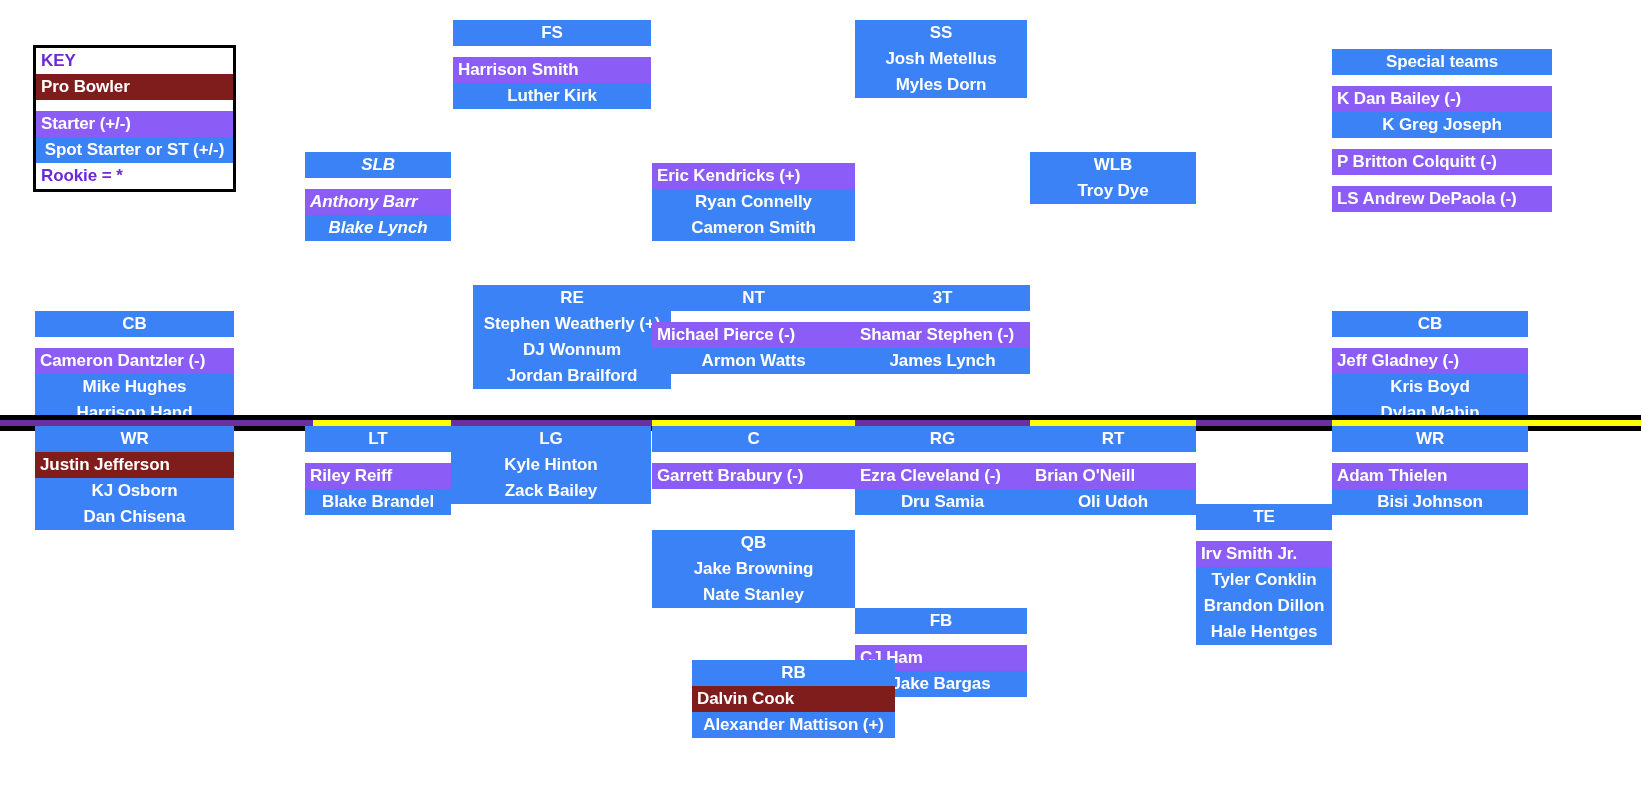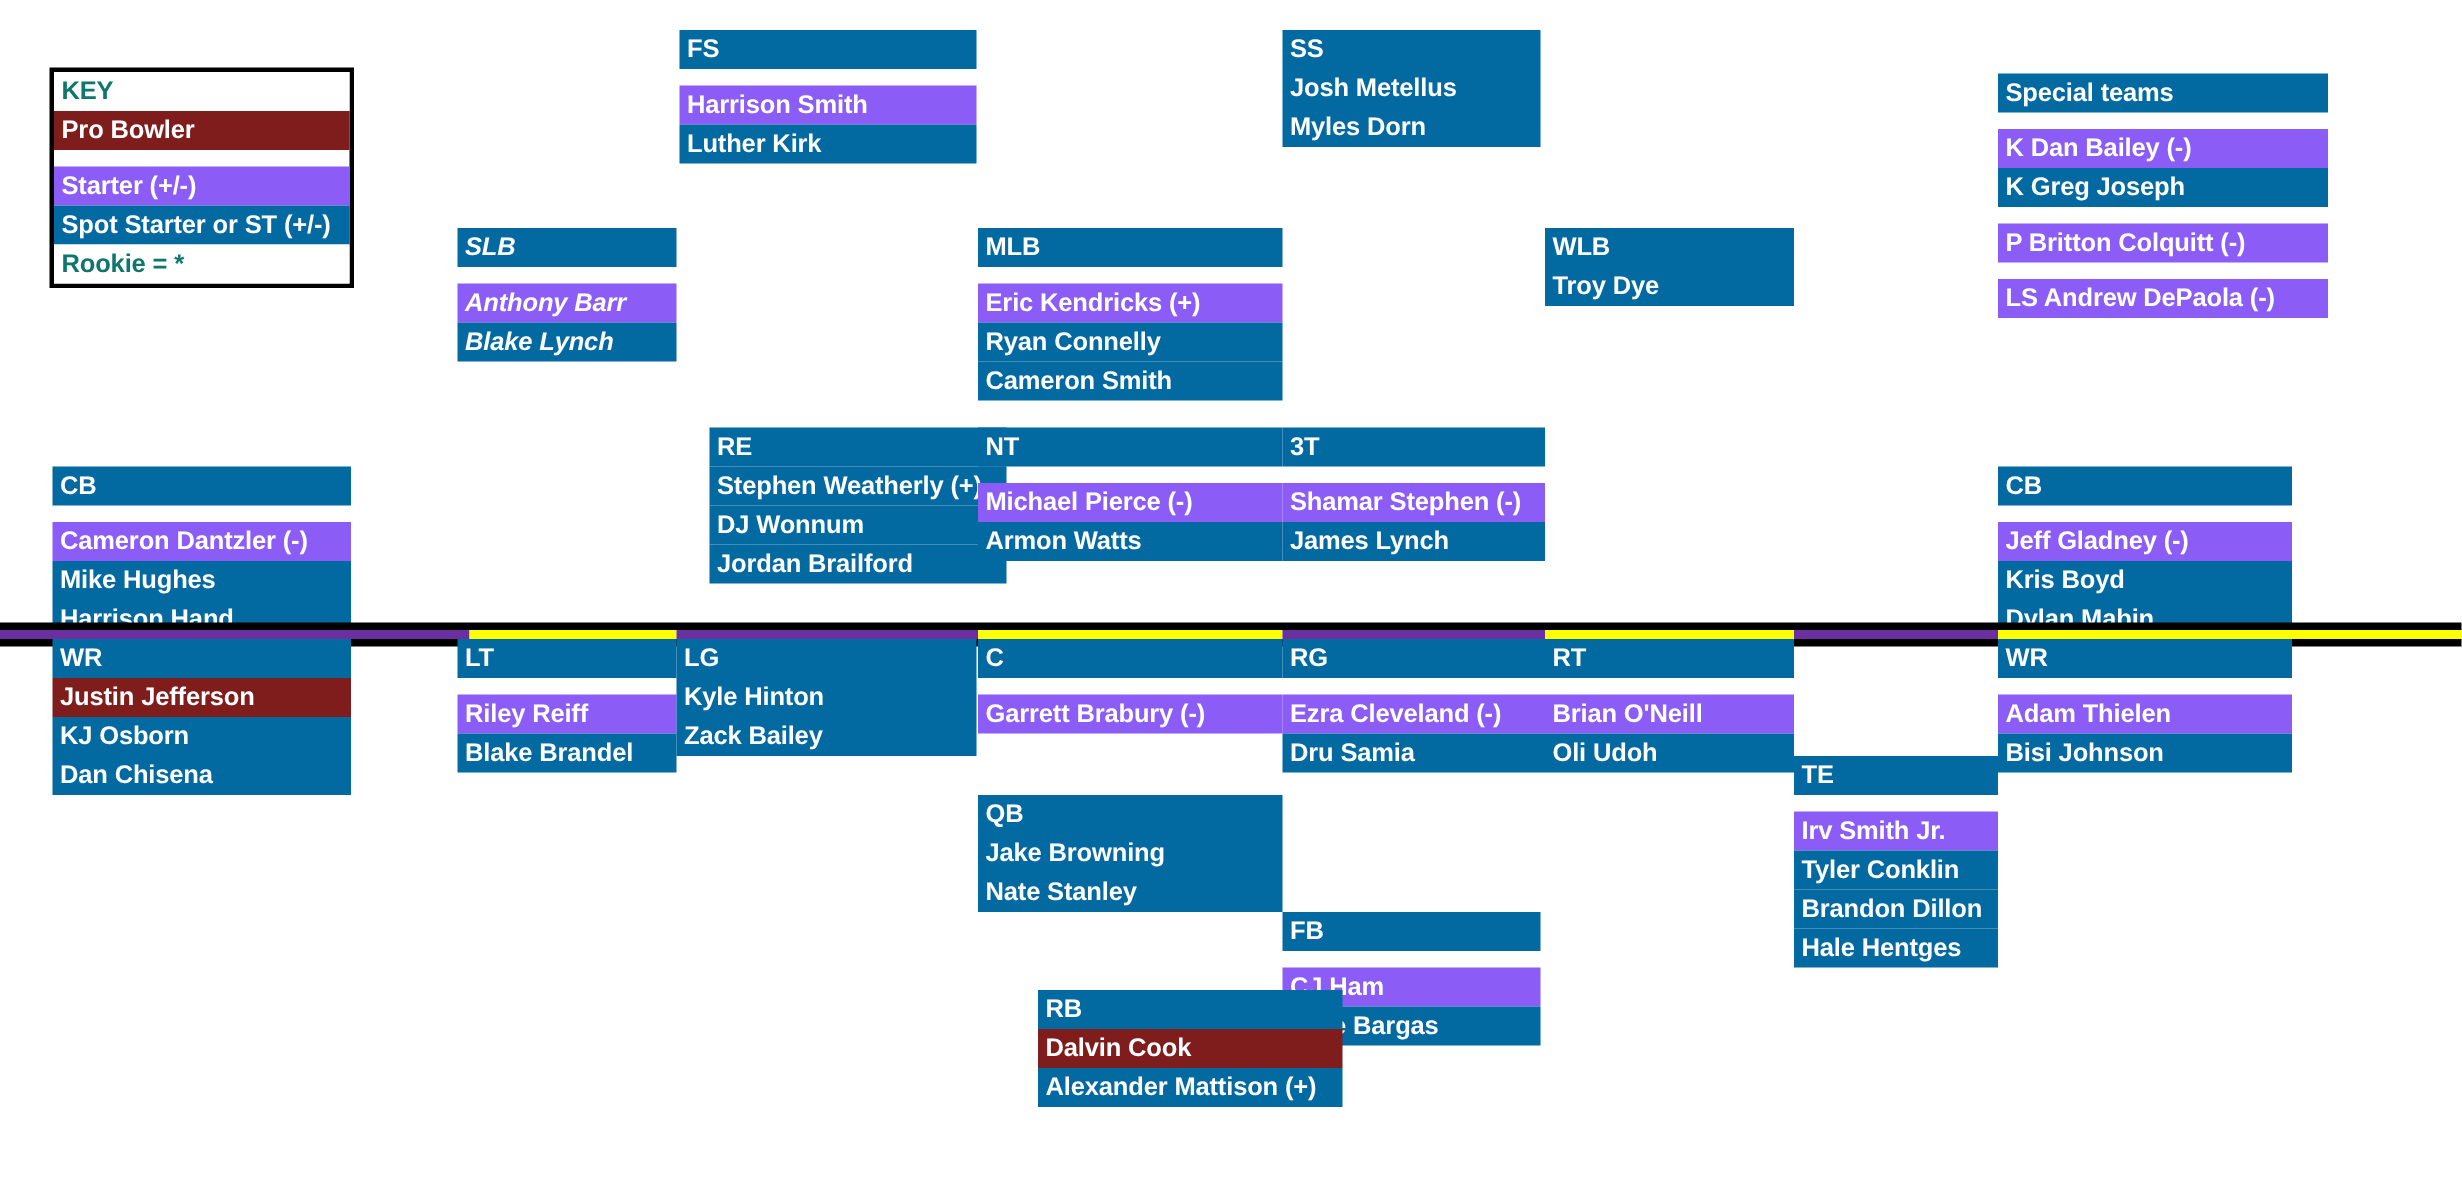--- a/index.html
+++ b/index.html
@@ -14,33 +14,33 @@
   .group{position:absolute;}
   .cell{
     height:26px;line-height:26px;
     font-size:17px;font-weight:bold;
     color:#ffffff;
     padding:0 5px;
     box-sizing:border-box;
     white-space:nowrap;
     letter-spacing:-0.1px;
   }
-  .c-purple{background:#0369a1;}
+  .c-purple{background:#3b82f6;text-align:center;}
   .c-red{background:#8b5cf6;margin-top:11px;}
   .c-cyan{background:#7f1d1d;}
 
   
   #key-box{
     position:absolute;left:33px;top:45px;width:203px;
     border:3px solid #000000;
     background:#ffffff;
     box-sizing:border-box;
   }
   #key-box .cell{font-size:17px;}
-  .k-white{background:#ffffff;color:#0f766e;}
+  .k-white{background:#ffffff;color:#6d28d9;}
 
   
   .los-black{position:absolute;background:#000000;}
   .los-seg{position:absolute;height:6px;}
   .seg-yellow{background:#FFFF00;}
   .seg-purple{background:#6B2FA0;}
 </style>
 </head>
 <body>
 
@@ -74,21 +74,20 @@
     <div class="cell c-red">LS Andrew DePaola (-)</div>
   </div>
 
   <div class="group" style="left:305px;top:152px;width:146px;font-style:italic;">
     <div class="cell c-purple">SLB</div>
     <div class="cell c-red">Anthony Barr</div>
     <div class="cell c-purple">Blake Lynch</div>
   </div>
 
   <div class="group" style="left:652px;top:152px;width:203px;">
-    <div class="cell c-purple">MLB</div>
     <div class="cell c-red">Eric Kendricks (+)</div>
     <div class="cell c-purple">Ryan Connelly</div>
     <div class="cell c-purple">Cameron Smith</div>
   </div>
 
   <div class="group" style="left:1030px;top:152px;width:166px;">
     <div class="cell c-purple">WLB</div>
     <div class="cell c-purple">Troy Dye</div>
   </div>
 

